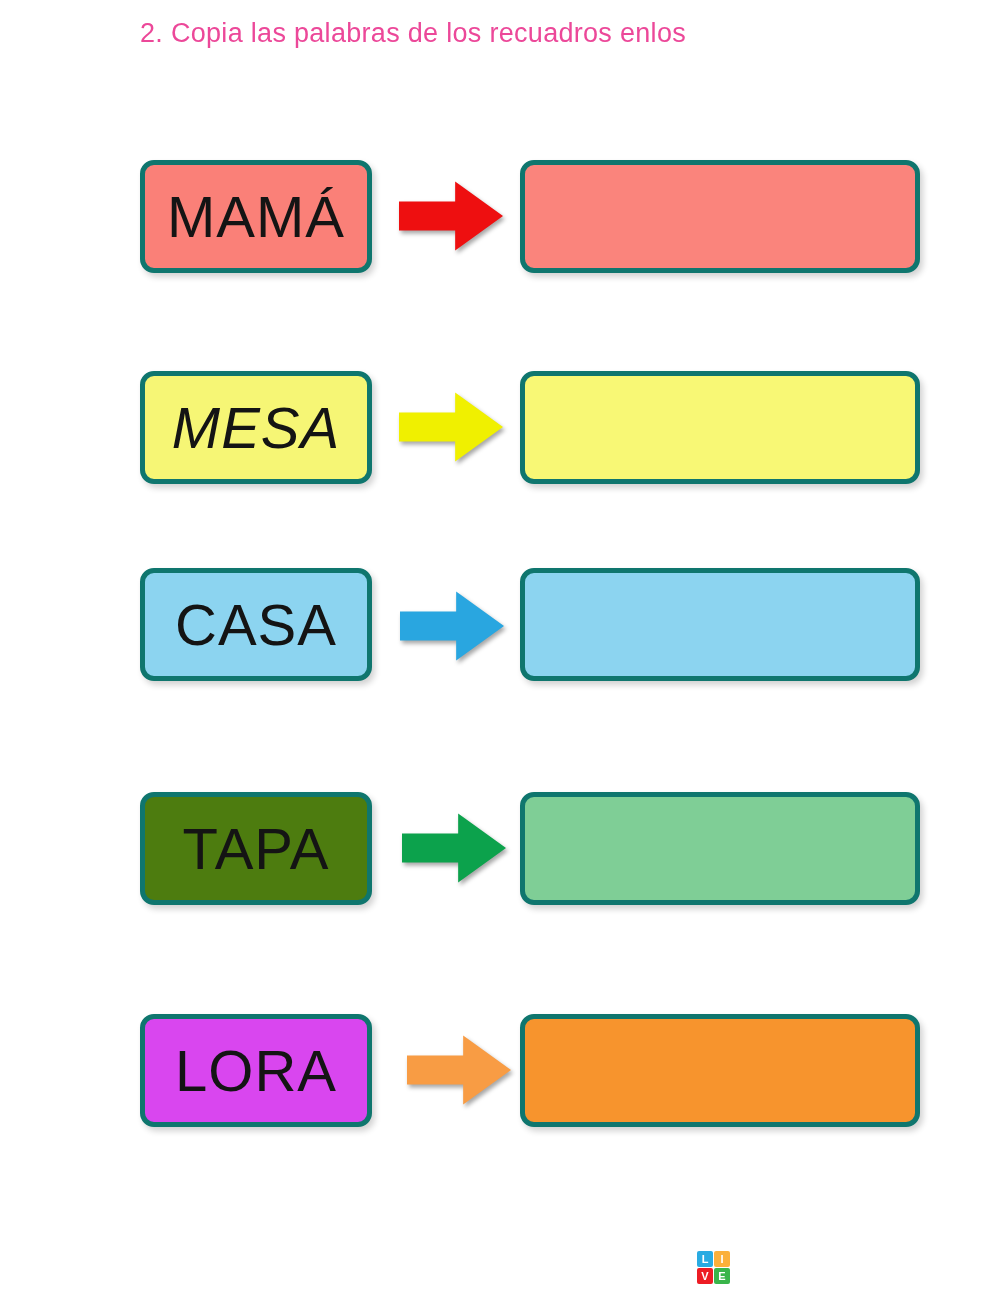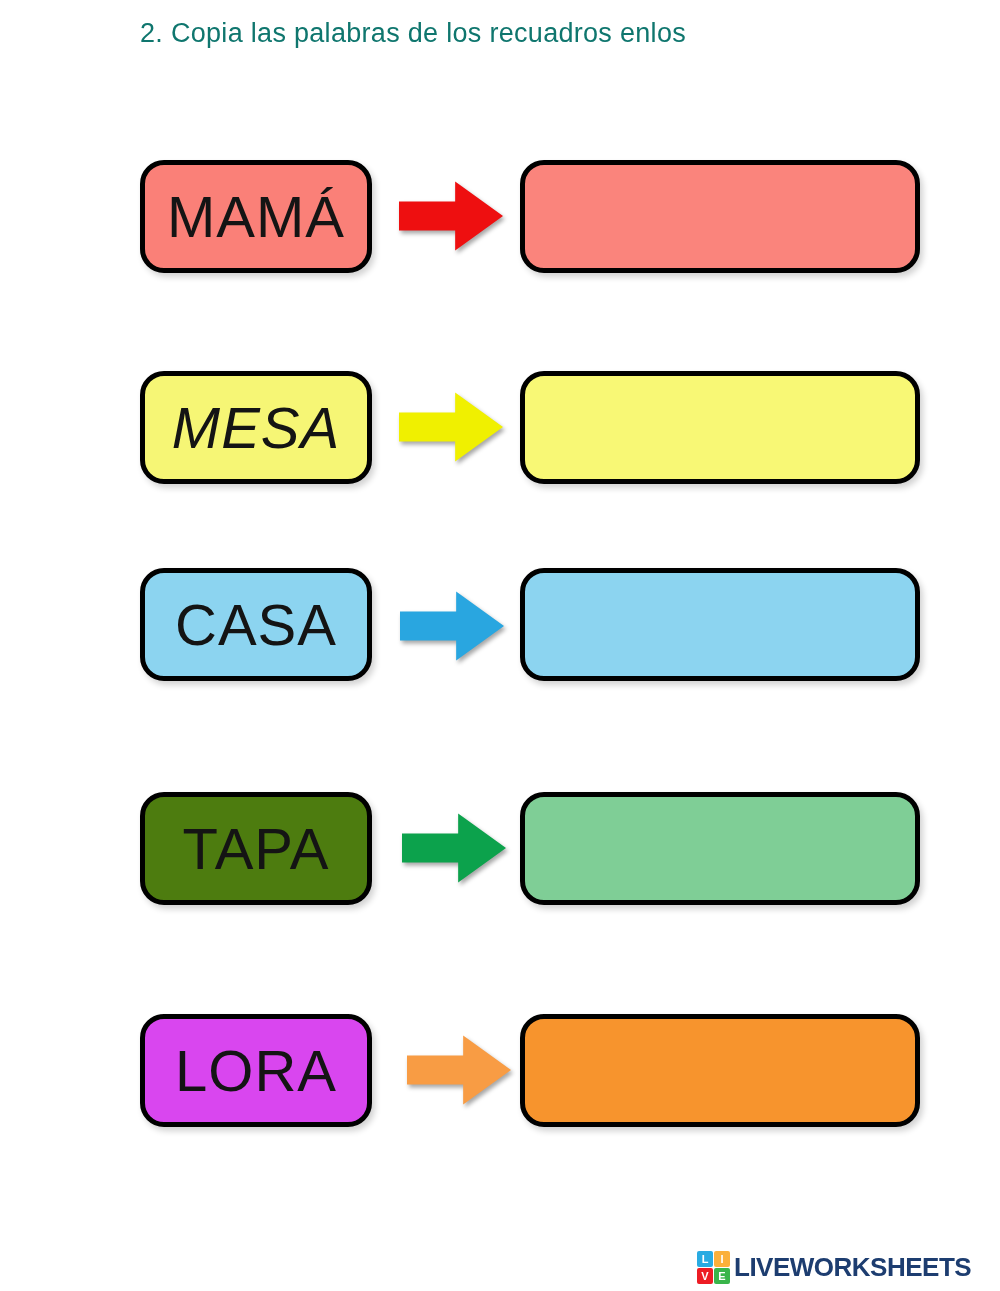--- a/index.html
+++ b/index.html
@@ -11,27 +11,27 @@
     overflow: hidden;
     font-family: "Liberation Sans", sans-serif;
   }
   .title {
     position: absolute;
     left: 140px;
     top: 14px;
     width: 690px;
     font-size: 27px;
     line-height: 1.42;
-    color: #0f766e;
+    color: #ec4899;
     letter-spacing: 0.3px;
   }
   .word-box, .answer-box {
     position: absolute;
-    border: 5px solid #000000;
-    border-radius: 24px;
+    border: 5px solid #0f766e;
+    border-radius: 14px;
     box-sizing: border-box;
     box-shadow: 3px 4px 6px rgba(0,0,0,0.18);
   }
   .word-box {
     left: 140px;
     width: 232px;
     height: 113px;
     display: flex;
     align-items: center;
     justify-content: center;
@@ -154,16 +154,15 @@
     <div class="answer-box" style="background-color: rgb(247, 148, 45);"></div>
   </div>
 
   <div class="footer-logo">
     <div class="logo-grid">
       <div class="logo-cell" style="background-color: rgb(41, 171, 226);">L</div>
       <div class="logo-cell" style="background-color: rgb(251, 176, 59);">I</div>
       <div class="logo-cell" style="background-color: rgb(237, 28, 36);">V</div>
       <div class="logo-cell" style="background-color: rgb(57, 181, 74);">E</div>
     </div>
-    <div class="logo-text" style="color: rgb(29, 61, 112);">LIVEWORKSHEETS</div>
   </div>
 
 </div>
 
 </body></html>

